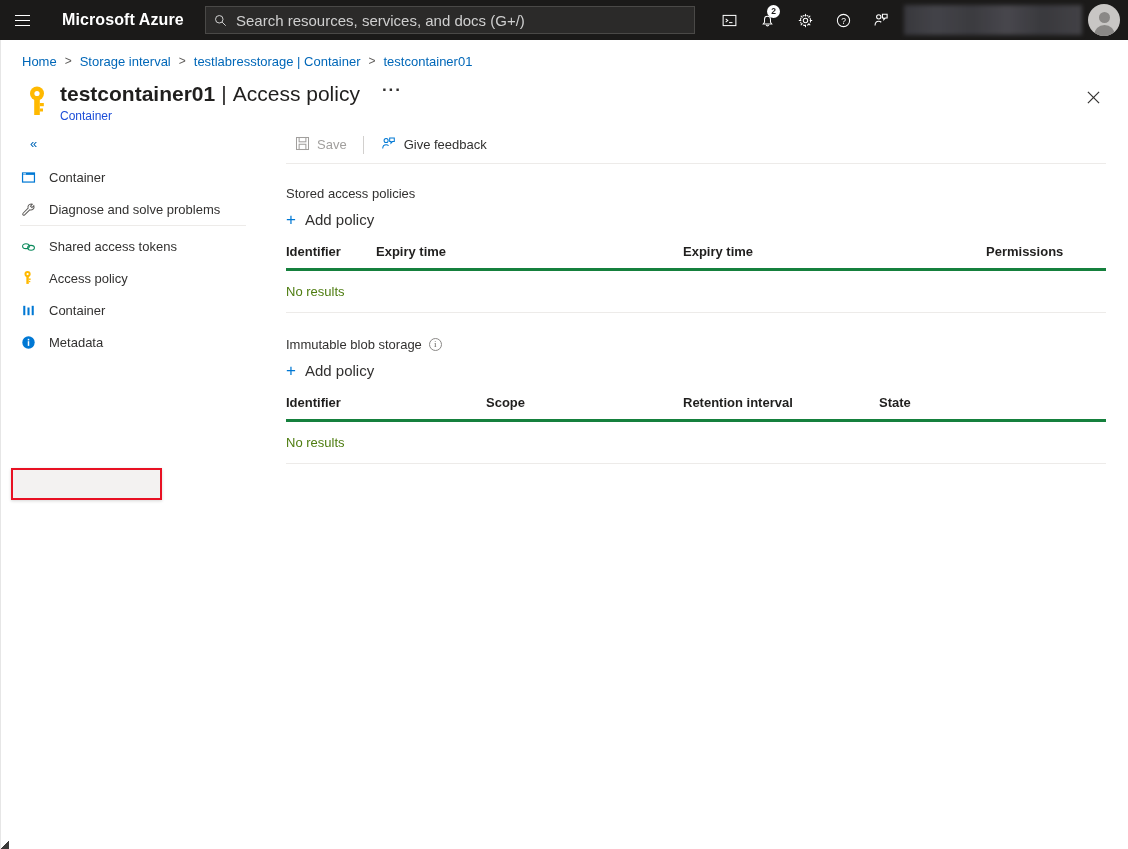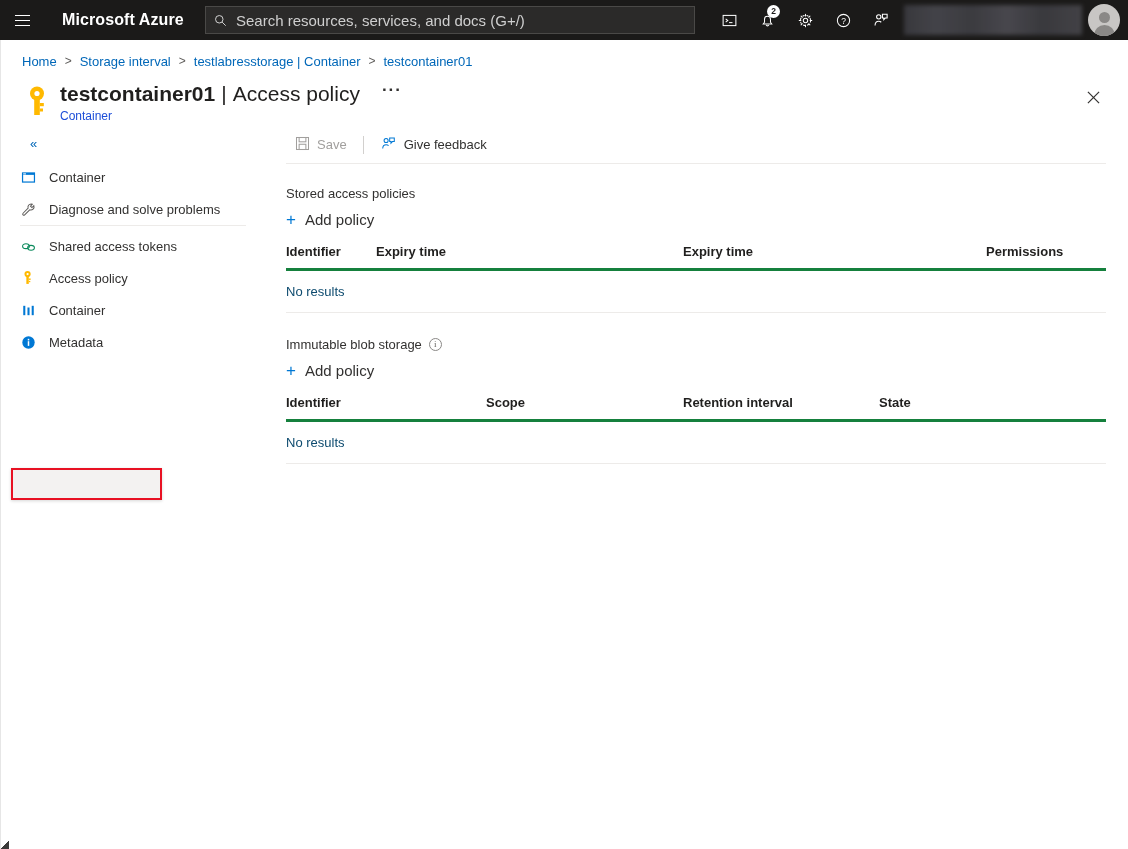--- a/index.html
+++ b/index.html
@@ -196,21 +196,21 @@
   }
   .plus { color:#0078d4; font-size:17px; line-height:1; font-weight:400; }
   .addlabel { font-size:15px; color:#323130; }
 
   table.grid { width:100%; border-collapse:collapse; margin-top:16px; table-layout:fixed; }
   table.grid th {
     text-align:left; font-size:13px; font-weight:600; color:#201f1e;
     padding:0 0 9px 0; border-bottom:3px solid #15803d;
   }
   table.grid td {
-    font-size:13px; color:#0c4a6e; padding:13px 0 13px 0;
+    font-size:13px; color:#4d7c0f; padding:13px 0 13px 0;
     border-bottom:1px solid #edebe9;
   }
   .infoicon {
     width:13px; height:13px; border:1px solid #8a8886; border-radius:50%;
     display:inline-flex; align-items:center; justify-content:center;
     font-size:9px; color:#605e5c; font-style:normal; font-family:"Liberation Serif", serif;
     line-height:1; cursor:pointer;
   }
 
   .leftedge {

